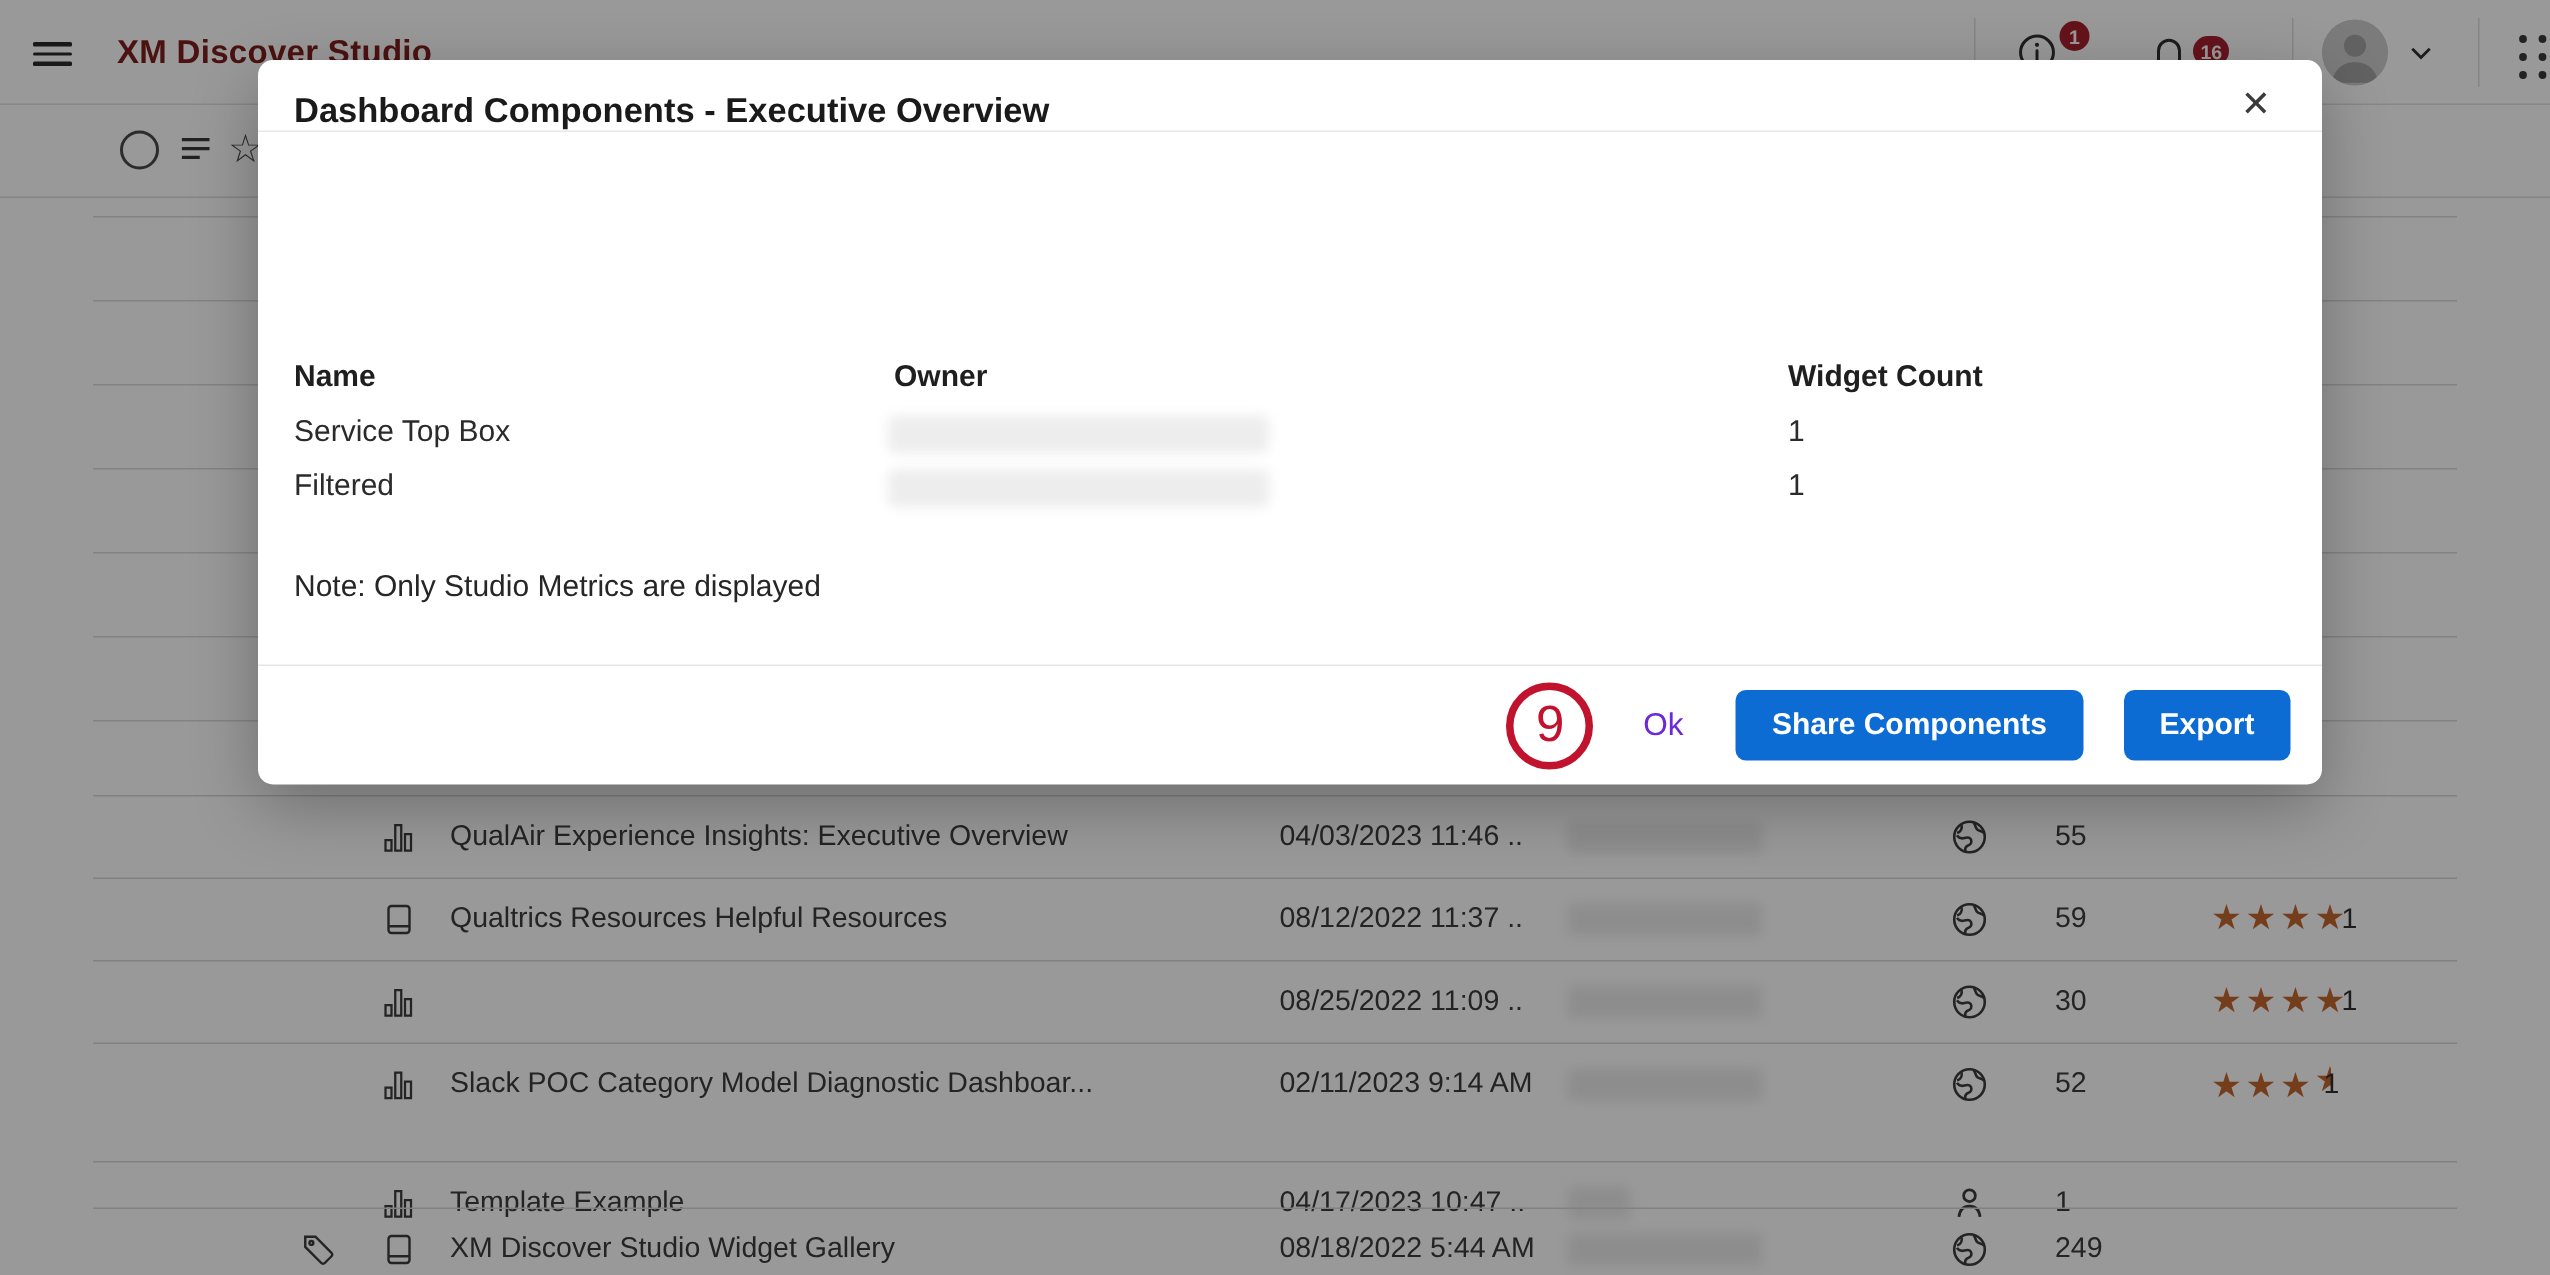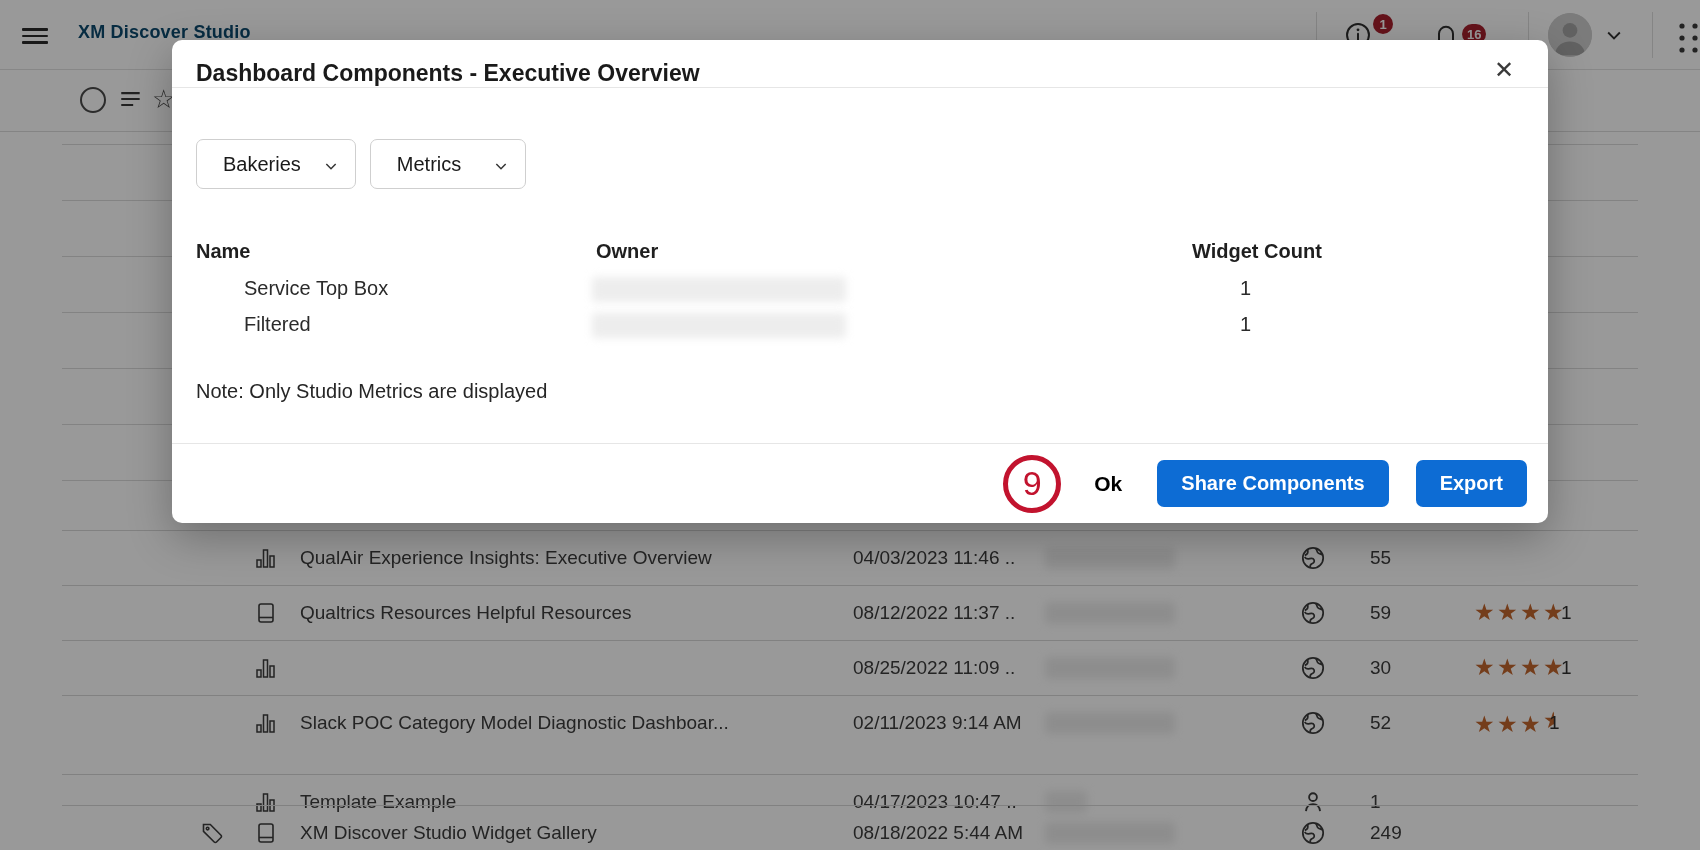--- a/index.html
+++ b/index.html
@@ -4,21 +4,21 @@
 <style>
   * { margin:0; padding:0; box-sizing:border-box; }
   html,body { background:#ffffff; }
   body { font-family:"Liberation Sans", sans-serif; color:#2b2b2b; }
   .page { position:relative; width:1700px; height:850px; background:#fff; overflow:hidden; }
 
   
   .topbar { position:absolute; top:0; left:0; width:1700px; height:70px; background:#fff; border-bottom:1px solid #e2e2e2; z-index:1; }
   .hamburger { position:absolute; left:22px; top:24px; width:26px; height:22px; cursor:pointer; }
   .hamburger span { display:block; height:2.5px; background:#2b2b2b; margin:4px 0; border-radius:1px; }
-  .app-title { position:absolute; left:78px; top:22px; font-size:18px; font-weight:700; color:#0c4a6e; letter-spacing:.2px; }
+  .app-title { position:absolute; left:78px; top:22px; font-size:22px; font-weight:700; color:#7f1d1d; letter-spacing:.2px; }
   .tb-icon { position:absolute; top:21px; width:28px; height:28px; color:#2f2f2f; }
   .tb-icon svg { width:100%; height:100%; }
   .badge { position:absolute; background:#a8212e; color:#fff; font-size:13px; font-weight:700; border-radius:10px; height:20px; min-width:20px; padding:0 5px; display:flex; align-items:center; justify-content:center; }
   .tb-divider { position:absolute; top:12px; width:1px; height:46px; background:#dedede; }
   .avatar-wrap { position:absolute; left:1548px; top:13px; width:44px; height:44px; border-radius:50%; overflow:hidden; background:#cdcdcd; }
   .chev { position:absolute; width:20px; height:20px; color:#2f2f2f; }
   .chev svg{ width:100%; height:100%; }
   .waffle { position:absolute; left:1676px; top:22px; width:40px; height:32px; color:#3a3a3a; }
 
   
@@ -57,27 +57,27 @@
   .dropdown-row { position:absolute; left:24px; top:99px; display:flex; gap:14px; }
   .dropdown { display:flex; align-items:center; justify-content:space-between; min-width:156px; height:50px; padding:0 16px 0 26px; border:1px solid #cfcfcf; border-radius:7px; background:#fff; font-size:20px; color:#1a1a1a; cursor:pointer; gap:22px; }
   .dropdown .chev2 { width:16px; height:16px; color:#333; }
   .dropdown .chev2 svg { width:100%; height:100%; }
 
   .m-col-name   { position:absolute; left:24px; }
   .m-col-owner  { position:absolute; left:424px; }
   .m-col-count  { position:absolute; left:1020px; width:280px; text-align:left; }
   .m-h { top:200px; font-weight:700; font-size:20px; color:#1f1f1f; }
   .m-r1 { top:237px; } .m-r2 { top:273px; }
-  .m-cell { font-size:20px; color:#2b2b2b;margin-left:48px; }
+  .m-cell { font-size:20px; color:#2b2b2b; }
   .m-owner-blur { position:absolute; left:420px; width:254px; height:25px; background:#ededed; border-radius:4px; filter:blur(4px); }
   .m-note { position:absolute; left:24px; top:340px; font-size:20px; color:#262626; }
 
   .modal-footer { position:absolute; left:0; right:0; top:403px; height:80px; border-top:1px solid #e6e6e6; display:flex; align-items:center; justify-content:flex-end; padding-right:21px; gap:27px; }
   .annot { width:58px; height:58px; border:5px solid #c2132e; border-radius:50%; display:flex; align-items:center; justify-content:center; font-size:34px; color:#c2132e; margin-right:6px; }
-  .ok-link { background:none; border:none; color:#000000; font-size:21px; font-weight:700; cursor:pointer; margin-right:8px; font-family:"Liberation Sans", sans-serif; }
+  .ok-link { background:none; border:none; color:#6d28d9; font-size:21px; font-weight:400; cursor:pointer; margin-right:8px; font-family:"Liberation Sans", sans-serif; }
   .btn-primary { background:#0d6cd4; color:#fff; border:none; border-radius:7px; height:47px; padding:0 24px; font-size:20px; font-weight:700; cursor:pointer; font-family:"Liberation Sans", sans-serif; }
 </style>
 </head>
 <body>
 
 <div class="page">
 
   <div class="topbar">
     <div class="hamburger">
       <span></span>
@@ -305,38 +305,20 @@
   </div>
 
   <div class="overlay"></div>
 
   <div class="modal">
     <div class="modal-header">
       <div class="modal-title">Dashboard Components - Executive Overview</div>
       <button class="modal-close">✕</button>
     </div>
 
-    <div class="dropdown-row">
-      <div class="dropdown">
-        <span>Bakeries</span>
-        <span class="chev2">
-          <svg viewBox="0 0 24 24" fill="none" stroke="currentColor" stroke-width="2.2">
-              <path d="M5 9l7 7 7-7"></path>
-            </svg>
-        </span>
-      </div>
-      <div class="dropdown">
-        <span>Metrics</span>
-        <span class="chev2">
-          <svg viewBox="0 0 24 24" fill="none" stroke="currentColor" stroke-width="2.2">
-              <path d="M5 9l7 7 7-7"></path>
-            </svg>
-        </span>
-      </div>
-    </div>
 
     <div class="m-col-name m-h">Name</div>
     <div class="m-col-owner m-h">Owner</div>
     <div class="m-col-count m-h">Widget Count</div>
 
     <div class="m-col-name m-r1 m-cell">Service Top Box</div>
     <div class="m-owner-blur m-r1"></div>
     <div class="m-col-count m-r1 m-cell">1</div>
 
     <div class="m-col-name m-r2 m-cell">Filtered</div>

